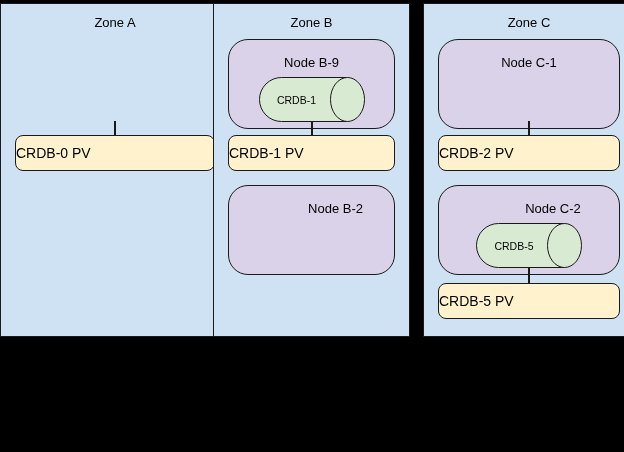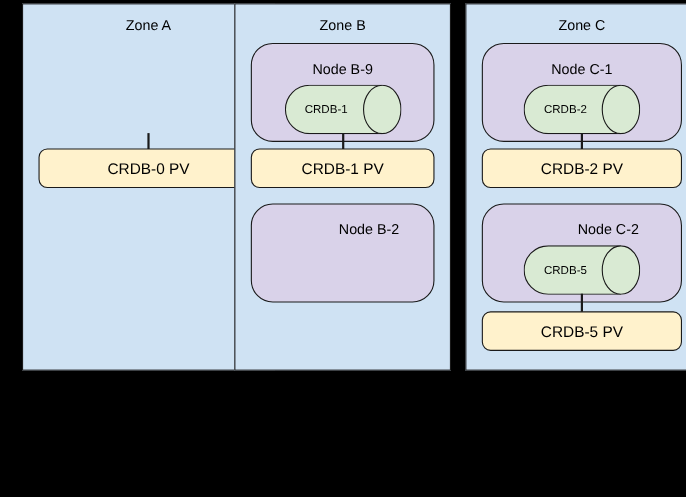--- a/index.html
+++ b/index.html
@@ -24,21 +24,21 @@
     background: var(--canvas-bg);
     overflow: hidden;
   }
   .zone {
     position: absolute;
     top: 3px;
     height: 334px;
     background: var(--zone-fill);
     border: 1px solid var(--border-color);
   }
-  .zone-a { left: 20px;   width: 230px; }
+  .zone-a { left: 0;   width: 230px; }
   .zone-b { left: 213px; width: 197px; }
   .zone-c { left: 423px; width: 212px; text-decoration: underline; }
 
   .zone-title {
     position: absolute;
     top: 11px; left: 0; right: 0;
     text-align: center;
     font-size: 13px;
     line-height: 16px;
   }
@@ -89,21 +89,20 @@
   }
   .connector-1 { top: 117px; height: 15px; }
   .connector-2 { top: 263px; height: 17px; }
   .pv {
     position: absolute;
     left: 14px; right: 14px;
     height: 36px;
     background: var(--pv-fill);
     border: 1px solid var(--border-color);
     border-radius: 8px;
-    text-align: center;
     font-size: 14px;
     line-height: 34px;
   }
   .pv-1 { top: 131px; }
   .pv-2 { top: 279px; }
 </style>
 </head>
 <body>
 
 <div id="canvas">
@@ -138,27 +137,20 @@
     <div class="node node-2">
       <div class="node-label">Node B-2</div>
     </div>
   </section>
 
   <section class="zone zone-c">
     <div class="zone-title">Zone C</div>
 
     <div class="node node-1">
       <div class="node-label">Node C-1</div>
-      <div class="cylinder">
-        <svg viewBox="0 0 106 45">
-          <path d="M 88.5 0.5 H 22.5 A 22 22 0 0 0 22.5 44.5 H 88.5"></path>
-          <ellipse cx="88.5" cy="22.5" rx="17" ry="22"></ellipse>
-        </svg>
-        <span class="cyl-label">CRDB-2</span>
-      </div>
     </div>
     <div class="connector connector-1"></div>
     <div class="pv pv-1">
       <span>CRDB-2 PV</span>
     </div>
 
     <div class="node node-2">
       <div class="node-label">Node C-2</div>
       <div class="cylinder">
         <svg viewBox="0 0 106 45">

